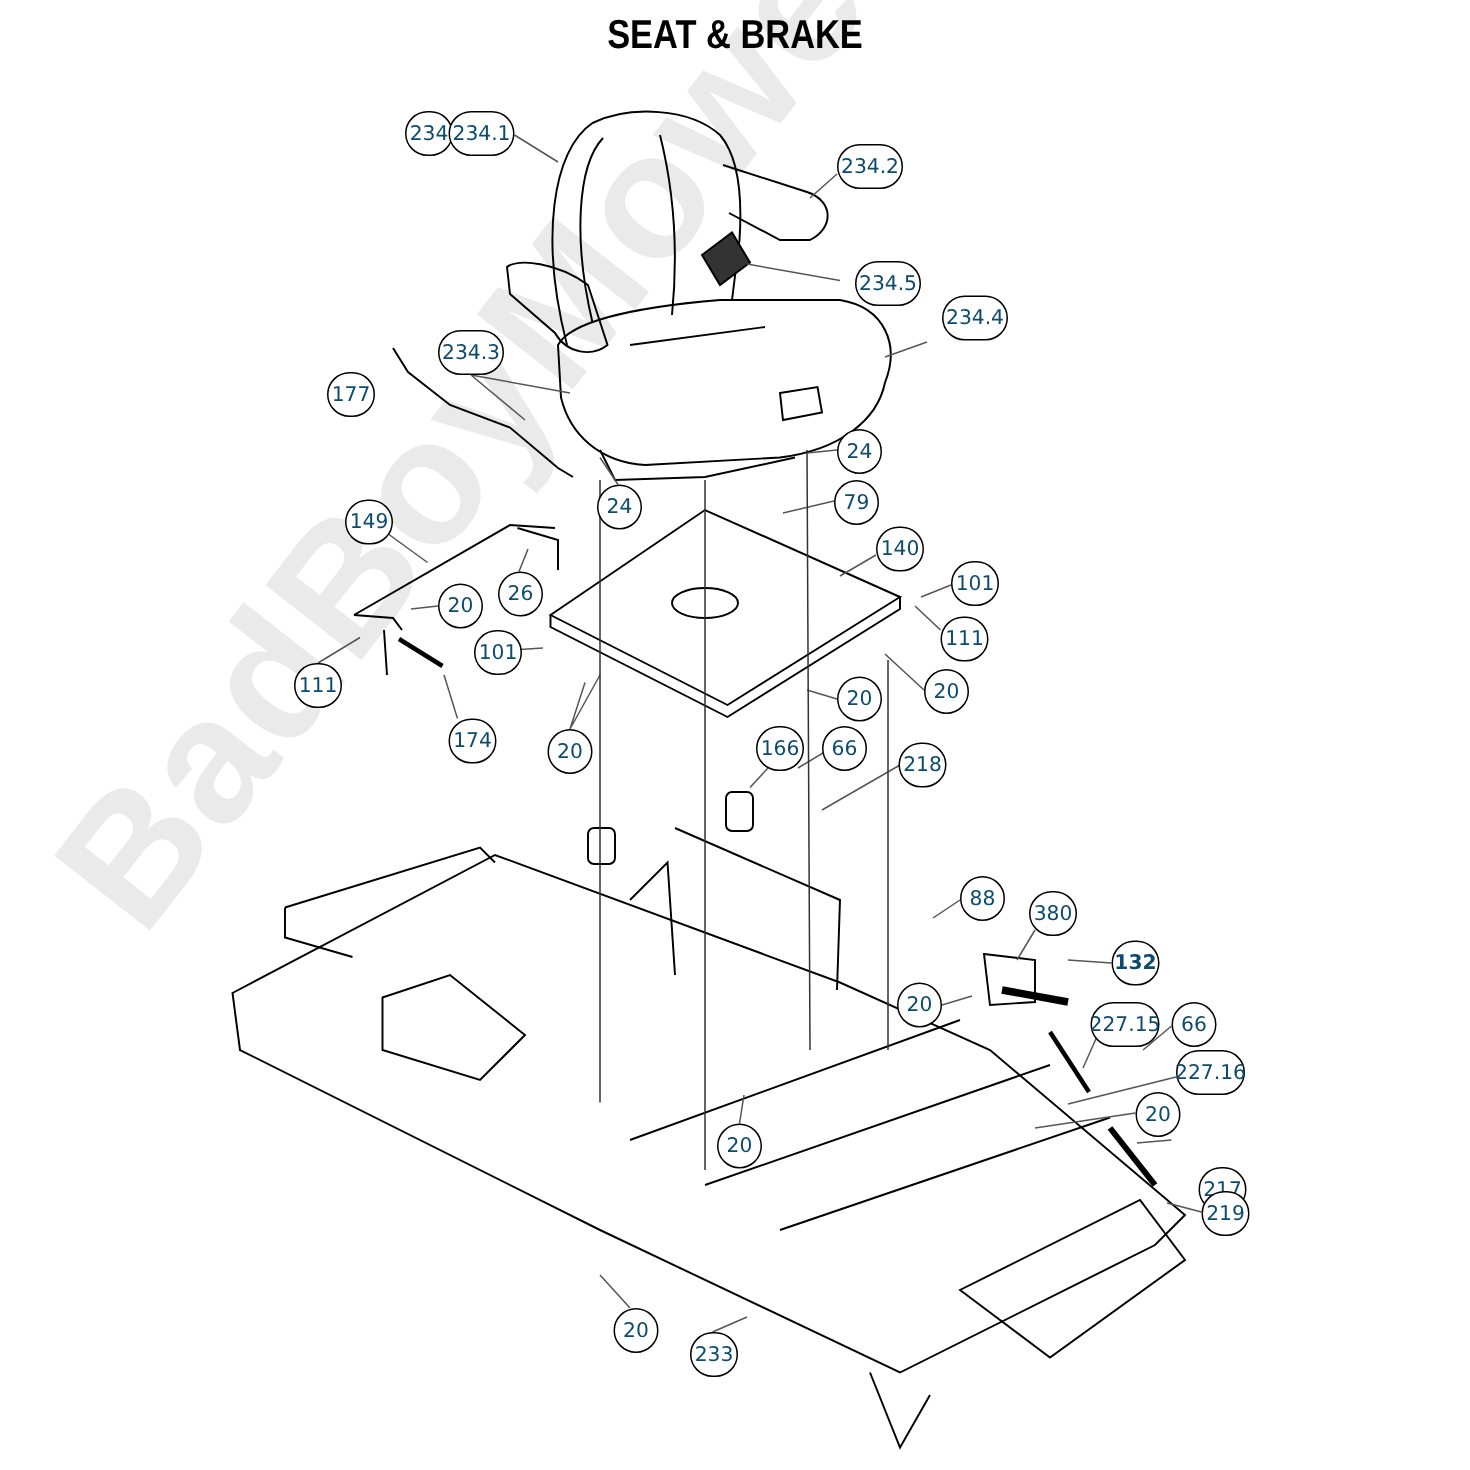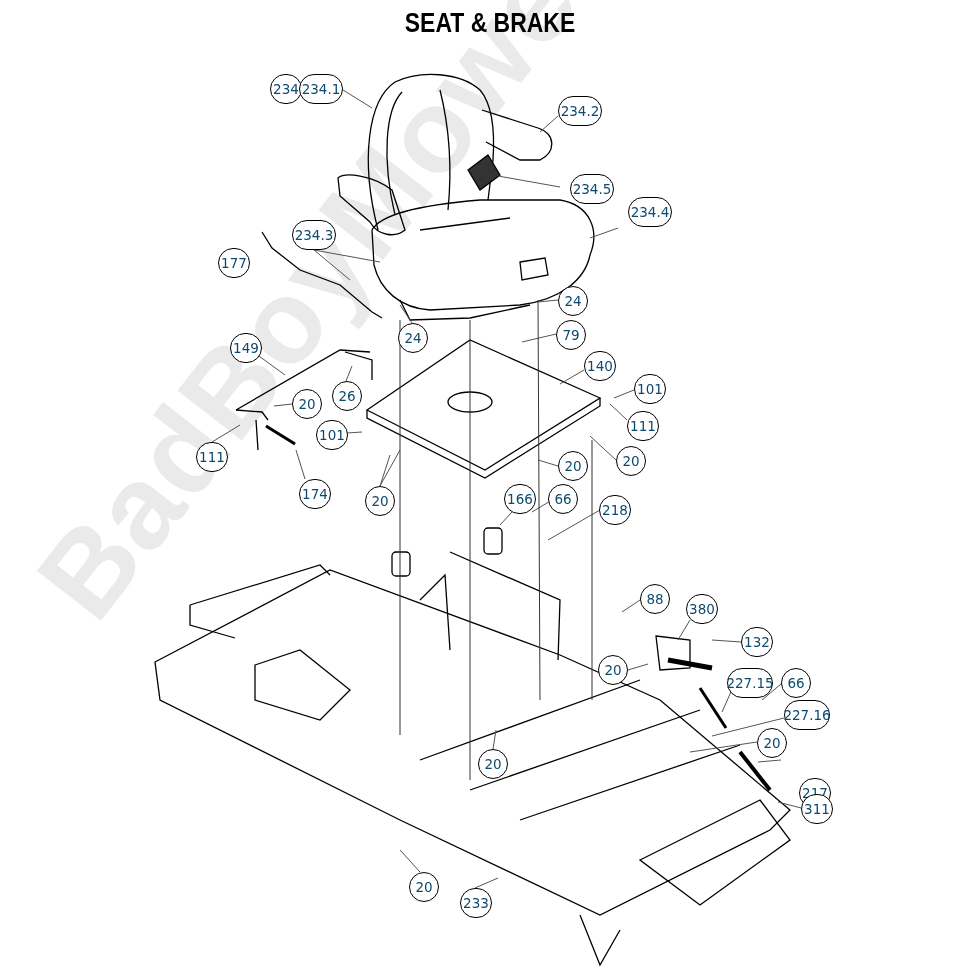--- a/index.html
+++ b/index.html
@@ -129,24 +129,24 @@
     <div class="callout" style="left: 196px; top: 442px; width: 32px;">111</div>
     <div class="callout" style="left: 558px; top: 451px; width: 30px;">20</div>
     <div class="callout" style="left: 616px; top: 446px; width: 30px;">20</div>
     <div class="callout" style="left: 299px; top: 479px; width: 32px;">174</div>
     <div class="callout" style="left: 365px; top: 486px; width: 30px;">20</div>
     <div class="callout" style="left: 504px; top: 484px; width: 32px;">166</div>
     <div class="callout" style="left: 548px; top: 484px; width: 30px;">66</div>
     <div class="callout" style="left: 599px; top: 495px; width: 32px;">218</div>
     <div class="callout" style="left: 640px; top: 584px; width: 30px;">88</div>
     <div class="callout" style="left: 686px; top: 594px; width: 32px;">380</div>
-    <div class="callout" style="left: 741px; top: 627px; width: 32px;">132</div>
+    <div class="callout" style="left: 741px; top: 627px; width: 32px; font-weight: bold;">132</div>
     <div class="callout" style="left: 598px; top: 655px; width: 30px;">20</div>
     <div class="callout" style="left: 727px; top: 668px; width: 46px;">227.15</div>
     <div class="callout" style="left: 781px; top: 668px; width: 30px;">66</div>
     <div class="callout" style="left: 784px; top: 700px; width: 46px;">227.16</div>
     <div class="callout" style="left: 757px; top: 728px; width: 30px;">20</div>
     <div class="callout" style="left: 799px; top: 747px; width: 32px; margin-top: 31px;">217</div>
-    <div class="callout" style="left: 801px; top: 794px; width: 32px;">311</div>
+    <div class="callout" style="left: 801px; top: 794px; width: 32px;">219</div>
     <div class="callout" style="left: 478px; top: 749px; width: 30px;">20</div>
     <div class="callout" style="left: 409px; top: 872px; width: 30px;">20</div>
     <div class="callout" style="left: 460px; top: 888px; width: 32px; text-align: right;">233</div>
   </div>
 
 </body></html>

